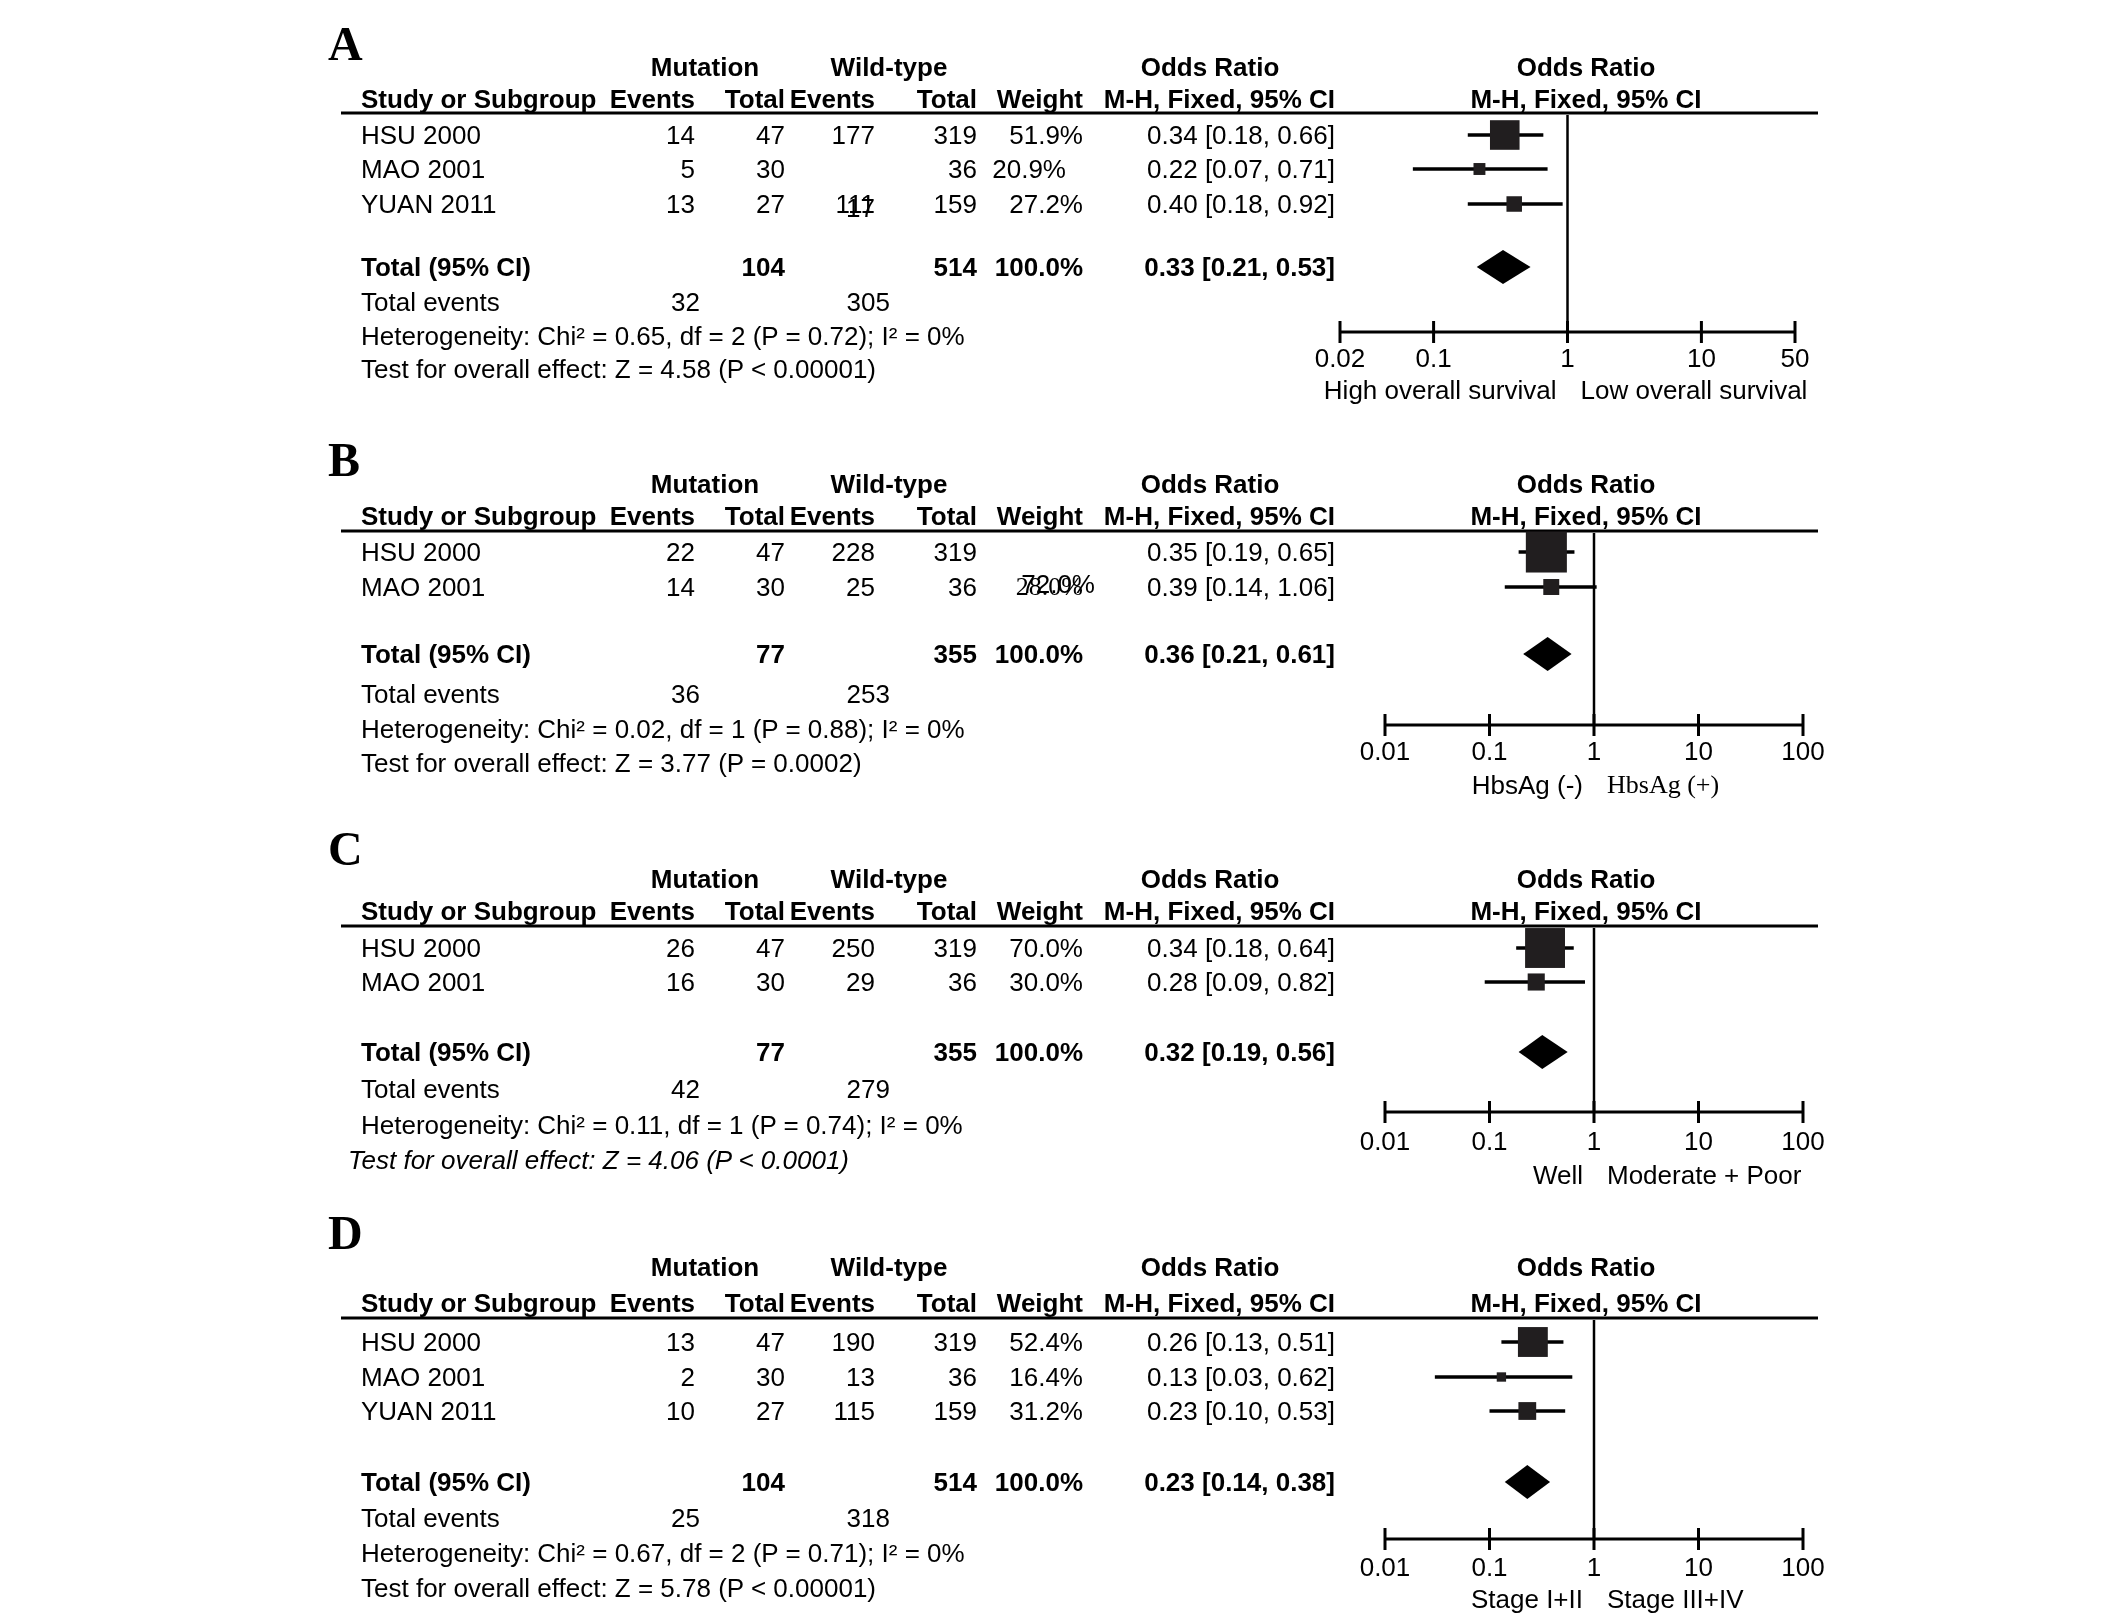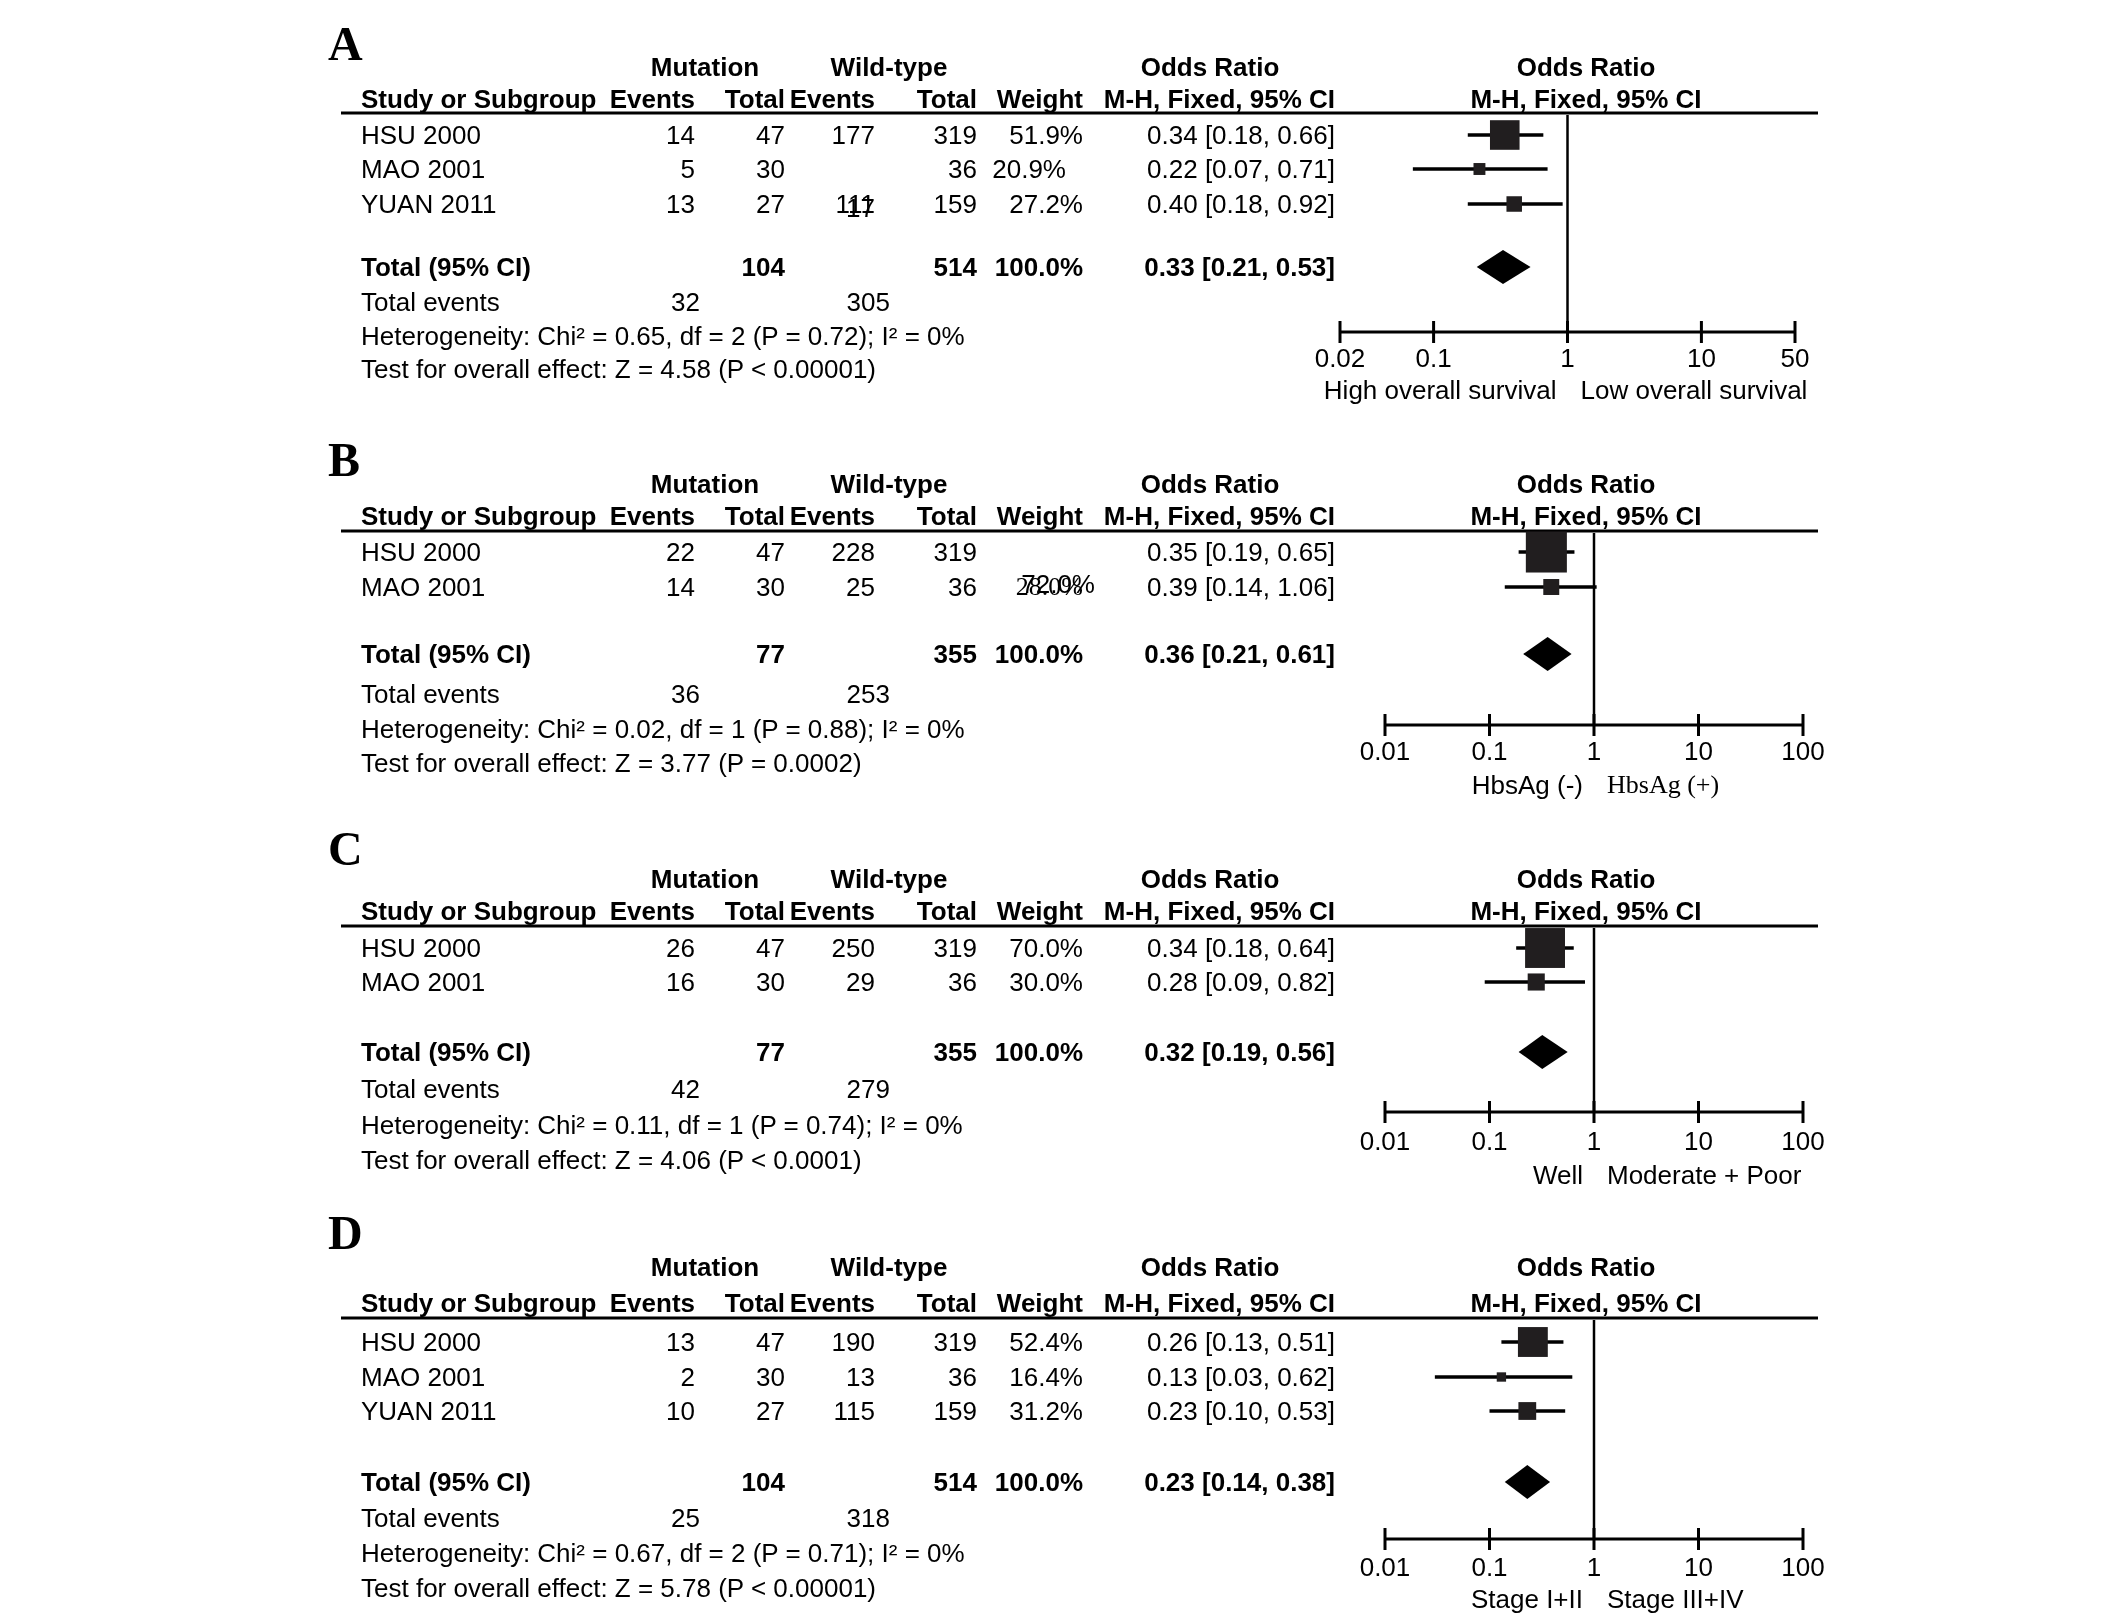--- a/index.html
+++ b/index.html
@@ -197,21 +197,21 @@
       <div class="txt" style="left: 1015px; width: 320px; text-align: right; top: 965px;">0.28 [0.09, 0.82]</div>
       <div class="txt b" style="left: 361px; top: 1035px;">Total (95% CI)</div>
       <div class="txt b" style="left: 465px; width: 320px; text-align: right; top: 1035px;">77</div>
       <div class="txt b" style="left: 657px; width: 320px; text-align: right; top: 1035px;">355</div>
       <div class="txt b" style="left: 763px; width: 320px; text-align: right; top: 1035px;">100.0%</div>
       <div class="txt b" style="left: 1015px; width: 320px; text-align: right; top: 1035px;">0.32 [0.19, 0.56]</div>
       <div class="txt" style="left: 361px; top: 1072px;">Total events</div>
       <div class="txt" style="left: 380px; width: 320px; text-align: right; top: 1072px;">42</div>
       <div class="txt" style="left: 570px; width: 320px; text-align: right; top: 1072px;">279</div>
       <div class="txt" style="left: 361px; top: 1108px;">Heterogeneity: Chi² = 0.11, df = 1 (P = 0.74); I² = 0%</div>
-      <div class="txt" style="left: 361px; top: 1143px;">Test for overall effect: Z = 4.06 (P &lt; 0.0001)</div>
+      <div class="txt" style="left: 348px; top: 1143px; font-style: italic;">Test for overall effect: Z = 4.06 (P &lt; 0.0001)</div>
       <div class="txt" style="left: 1315px; width: 140px; text-align: center; top: 1124px;">0.01</div>
       <div class="txt" style="left: 1419.5px; width: 140px; text-align: center; top: 1124px;">0.1</div>
       <div class="txt" style="left: 1524px; width: 140px; text-align: center; top: 1124px;">1</div>
       <div class="txt" style="left: 1628.5px; width: 140px; text-align: center; top: 1124px;">10</div>
       <div class="txt" style="left: 1733px; width: 140px; text-align: center; top: 1124px;">100</div>
       <div class="txt" style="left: 1123px; width: 460px; text-align: right; top: 1158px;">Well</div>
       <div class="txt" style="left: 1607px; top: 1158px;">Moderate + Poor</div>
       <div class="txt letter" style="left: 328px; top: 1208px;">D</div>
       <div class="txt b" style="left: 545px; width: 320px; text-align: center; top: 1250px;">Mutation</div>
       <div class="txt b" style="left: 729px; width: 320px; text-align: center; top: 1250px;">Wild-type</div>

